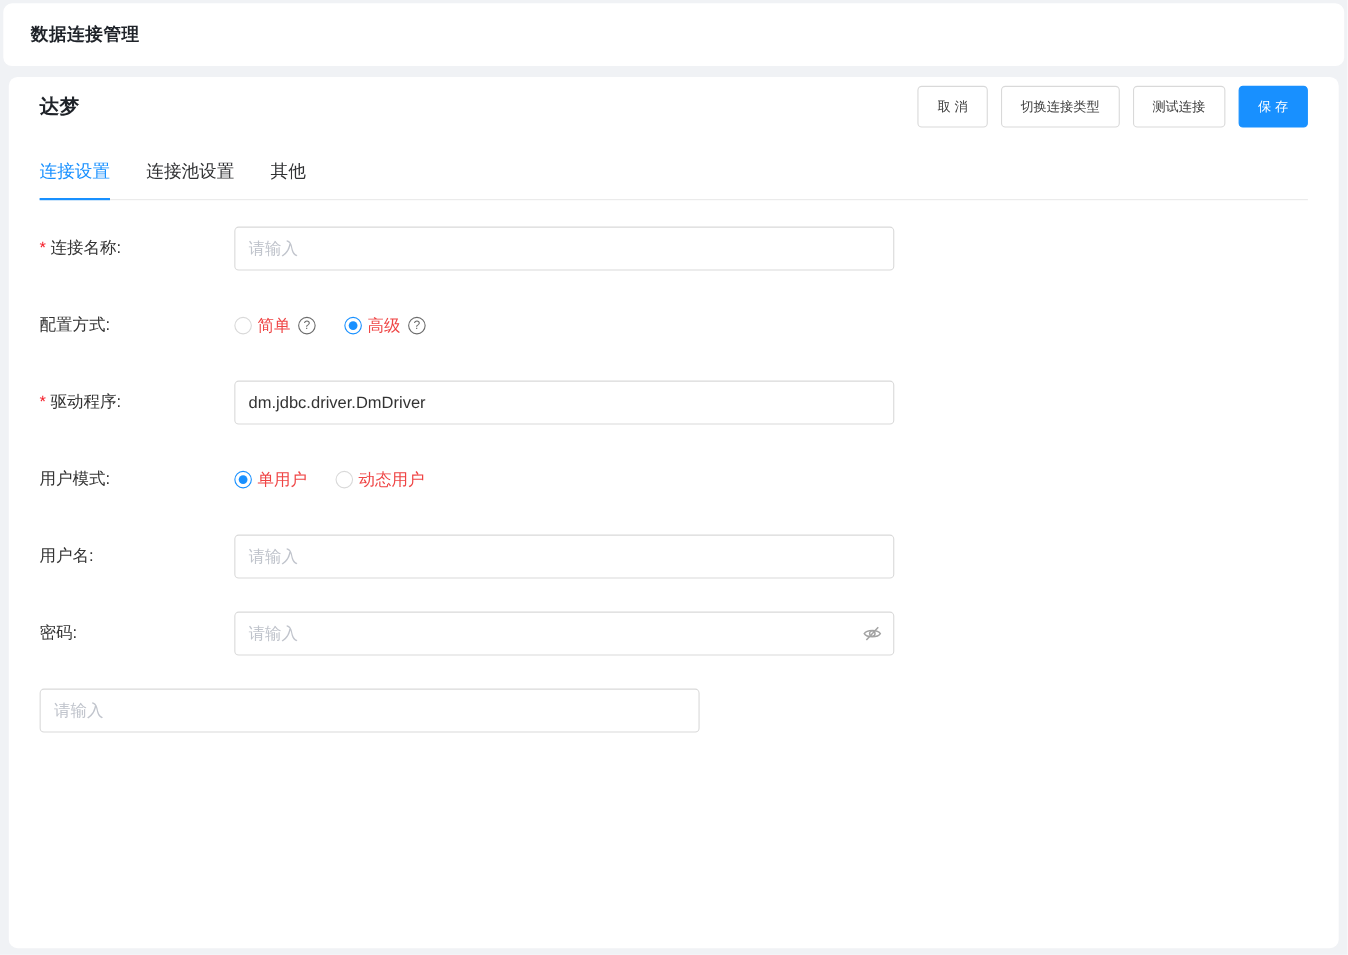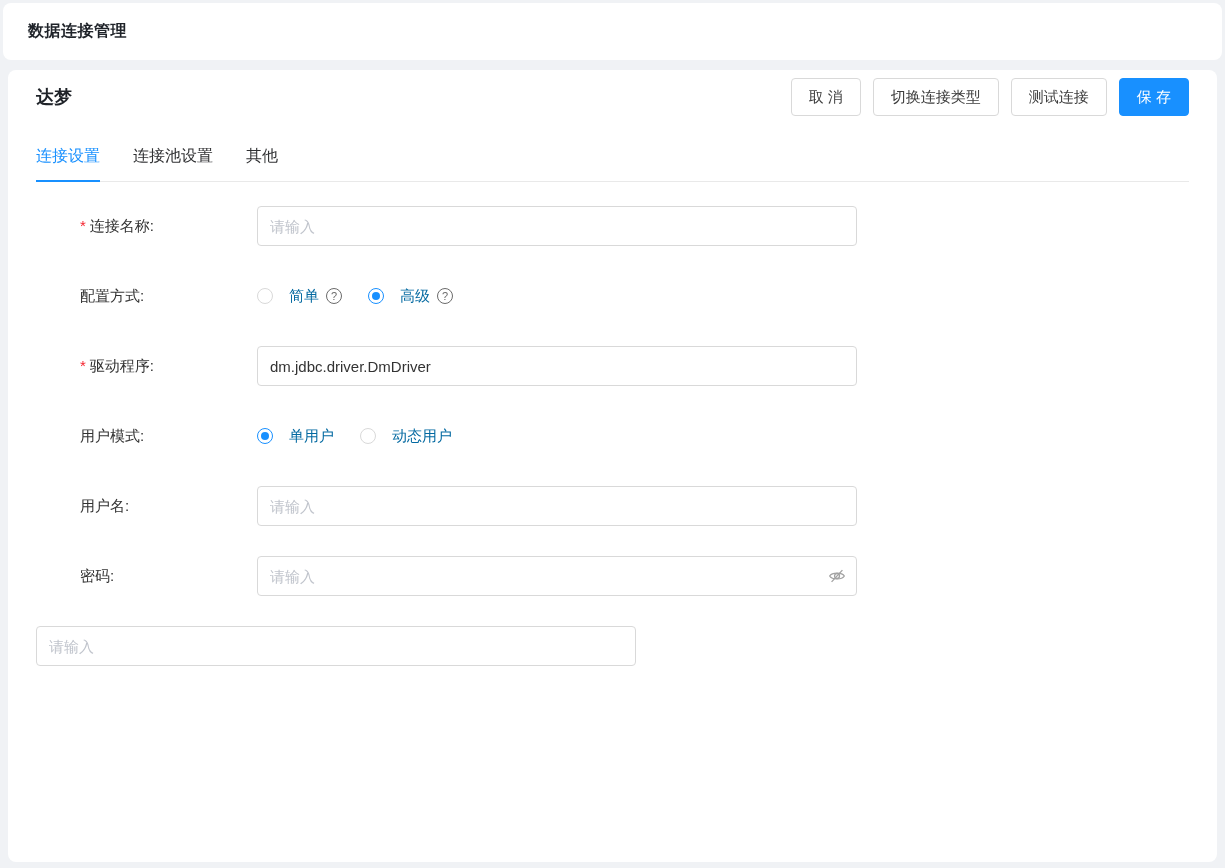--- a/index.html
+++ b/index.html
@@ -22,41 +22,41 @@
   .card {
     position: absolute; left: 8px; right: 8px; top: 70px; bottom: 6px;
     background: #fff; border-radius: 8px; padding: 0 28px;
   }
   .card-header { display: flex; justify-content: space-between; align-items: center; padding-top: 8px; }
   .panel-title { font-size: 18px; font-weight: 700; color: #1f2329; }
   .actions { display: flex; gap: 12px; }
   .btn {
     height: 38px; padding: 0 17px; background: #fff;
     border: 1px solid #d9d9d9; border-radius: 4px;
-    font-size: 15px; color: #3d3d3d; cursor: pointer;
+    font-size: 12px; color: #3d3d3d; cursor: pointer;
     display: inline-flex; align-items: center; justify-content: center;
     font-family: inherit; white-space: nowrap;
   }
   .btn-primary { background: #1890ff; border-color: #1890ff; color: #fff; text-align: right; }
 
   
   .tabs { display: flex; gap: 33px; margin-top: 30px; border-bottom: 1px solid #e9e9e9; }
   .tab { padding-bottom: 14px; font-size: 16px; color: #303133; position: relative; cursor: pointer; }
   .tab.active { color: #1890ff; }
   .tab.active::after {
     content: ""; position: absolute; left: 0; right: 0; bottom: -1px;
     height: 2px; background: #1890ff;
   }
 
   
   .form { padding-top: 24px; }
   .row { display: flex; align-items: flex-start; margin-bottom: 30px; }
   .label {
     width: 177px; flex: none; font-size: 15px; color: #333;
-    line-height: 40px; white-space: nowrap; margin-left: 44px;
+    line-height: 40px; white-space: nowrap;
   }
   .req { color: #f5222d; margin-right: 4px; }
   .control { width: 600px; position: relative; }
   .input {
     width: 100%; height: 40px; border: 1px solid #d9d9d9; border-radius: 4px;
     padding: 0 12px; font-size: 15px; color: #333; outline: none;
     font-family: inherit; background: #fff;
   }
   .input::placeholder, .textarea::placeholder { color: #c0c4cc; }
   .pw .input { padding-right: 38px; }
@@ -70,21 +70,21 @@
   .radio { display: inline-flex; align-items: center; margin-right: 26px; cursor: pointer; }
   .radio-dot {
     width: 16px; height: 16px; border-radius: 50%;
     border: 1px solid #d9d9d9; background: #fff; flex: none; position: relative;
   }
   .radio-dot.checked { border-color: #1890ff; }
   .radio-dot.checked::after {
     content: ""; position: absolute; left: 3px; top: 3px; width: 8px; height: 8px;
     border-radius: 50%; background: #1890ff;
   }
-  .radio-text { font-size: 15px; color: #0369a1; margin-left: 16px; }
+  .radio-text { font-size: 15px; color: #ef4444; margin-left: 5px; }
   .help {
     width: 16px; height: 16px; border-radius: 50%; border: 1px solid #6b6b6b;
     color: #6b6b6b; font-size: 11px; line-height: 14px; text-align: center;
     margin-left: 7px; flex: none; cursor: pointer;
   }
 </style>
 </head>
 <body>
 
 <div class="topbar">

